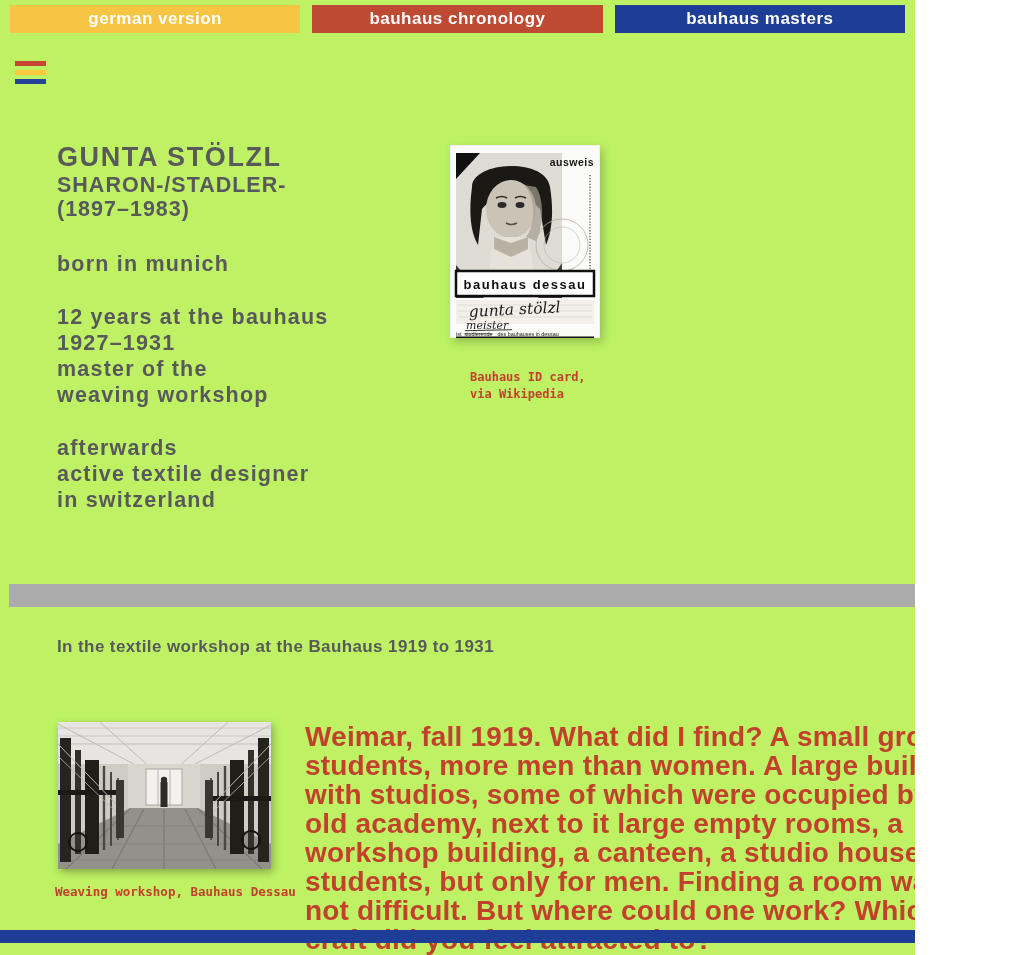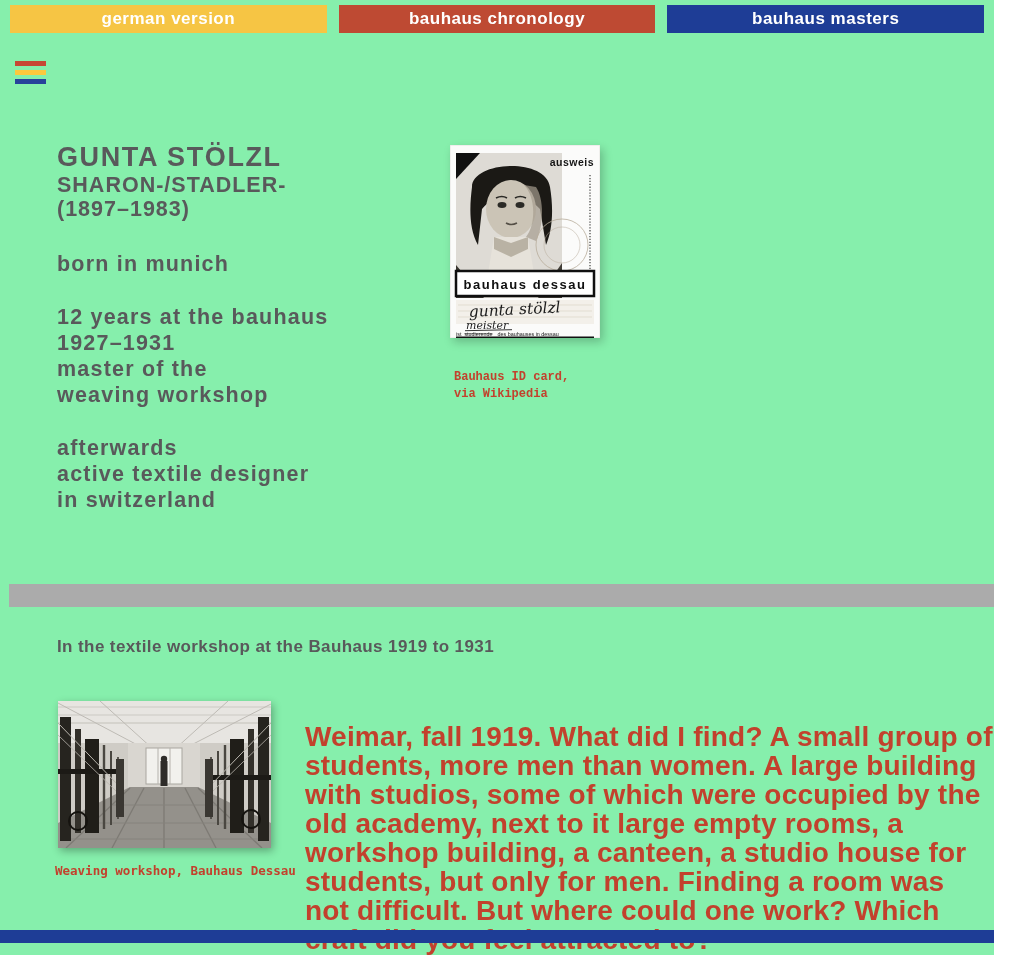--- a/index.html
+++ b/index.html
@@ -1,17 +1,17 @@
 <!DOCTYPE html>
 <html><head>
 <meta charset="utf-8">
 <style>
   html,body{margin:0;padding:0;background:#fff;}
-  #page{position:relative;width:994px;height:955px;background:#86efac;overflow:hidden;
-        font-family:"Liberation Sans",sans-serif;}
+  #page{position:relative;width:891px;height:955px;background:#bef264;overflow:hidden;
+        font-family:"Liberation Sans",sans-serif;padding-left:24px;}
 
   
   .nav{position:absolute;top:5px;left:10px;right:10px;height:28px;display:flex;gap:12px;}
   .nav-btn{flex:1 1 0;height:28px;line-height:28px;text-align:center;color:#fff;
            font-weight:700;font-size:17px;letter-spacing:.5px;cursor:pointer;}
   .btn-yellow{background:#F6C544;}
   .btn-red{background:#BE4A33;}
   .btn-blue{background:#1E3D96;}
 
   
@@ -27,29 +27,29 @@
   .profile .sub{font-size:21.5px;font-weight:800;letter-spacing:1px;line-height:24px;}
   .profile .line{font-size:21.5px;letter-spacing:1.2px;line-height:26px;}
   .gap-lg{height:30px;}
   .gap-md{height:27px;}
 
   
   .id-figure{position:absolute;left:450px;top:145px;width:150px;}
   .id-card{width:150px;height:193px;background:#fff;box-shadow:3px 4px 9px rgba(0,0,0,.22);text-align:center;}
   .caption{color:#C2412D;font-family:"DejaVu Sans Mono",monospace;font-weight:700;
            font-size:12px;line-height:17px;}
-  .id-figure .caption{margin-top:31px;margin-left:4px;font-family:Liberation Mono, monospace;}
+  .id-figure .caption{margin-top:31px;margin-left:20px;}
 
   
   .divider{position:absolute;left:9px;top:584px;width:1005px;height:23px;background:#ABABAB;}
 
   
   .section-heading{position:absolute;left:57px;top:637px;color:#59595B;font-weight:800;
                    font-size:17px;letter-spacing:.4px;}
-  .workshop-figure{position:absolute;left:58px;top:701px;width:213px;}
+  .workshop-figure{position:absolute;left:58px;top:722px;width:213px;}
   .workshop-img{width:213px;height:147px;box-shadow:2px 3px 8px rgba(0,0,0,.3);display:block;}
   .workshop-figure .caption{margin-top:14px;margin-left:-3px;white-space:nowrap;font-size:12.5px;}
 
   .quote{position:absolute;left:305px;top:722px;width:688px;color:#C2412D;
          font-weight:700;font-size:28px;line-height:29px;letter-spacing:.2px;}
 
   
   .footer-bar{position:absolute;left:0;top:930px;width:1023px;height:13px;background:#1E3D96;}
 </style>
 </head>

